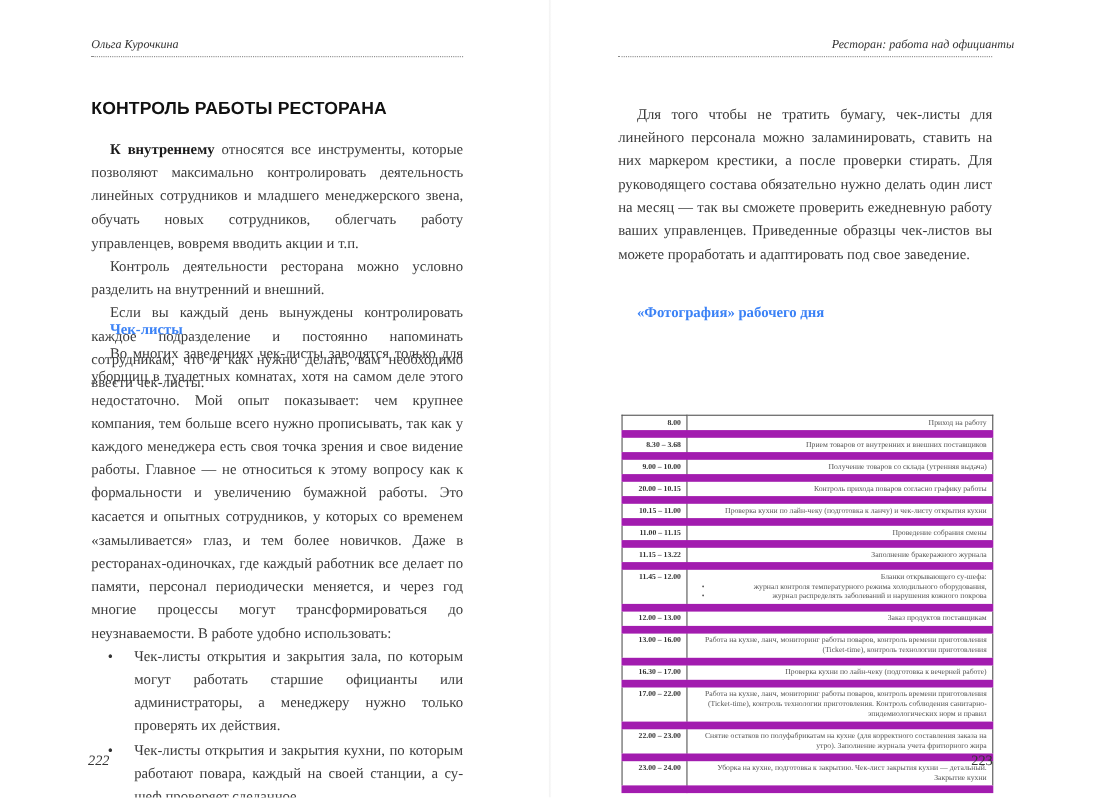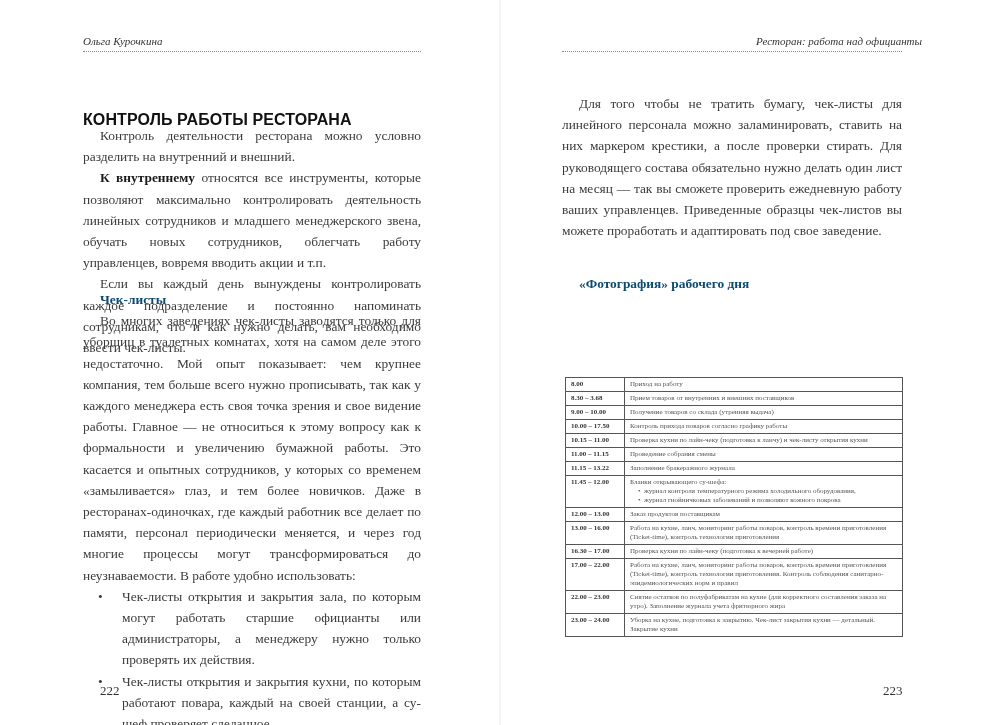--- a/index.html
+++ b/index.html
@@ -8,57 +8,57 @@
   .page { position:absolute; top:0; height:725px; }
   .page-left { left:0; width:500px; }
   .page-right { left:500px; width:500px; }
   .running-head { position:absolute; top:35px; font-style:italic; font-size:11px; color:#333; }
   .rh-left { left:83px; }
   .rh-right { right:78px; }
   .dotted-rule { position:absolute; top:51px; height:0; border-top:1px dotted #888; }
   .dr-left { left:83px; width:338px; }
   .dr-right { left:62px; width:340px; }
   .chapter-title { position:absolute; left:83px; top:91px; font-family:"Liberation Sans","DejaVu Sans",sans-serif;
-                   font-weight:bold; font-size:16px; color:#111; letter-spacing:0.1px;margin-top:20px; }
+                   font-weight:bold; font-size:16px; color:#111; letter-spacing:0.1px; }
   .text-block { position:absolute; font-size:13.4px; line-height:21.2px; text-align:justify; color:#3b3b3b; }
   .text-block p { margin:0; text-indent:17px; }
   .text-block b { color:#1a1a1a; }
-  .subhead { font-weight:bold; color:#0c4a6e; text-indent:17px; margin:0; }
+  .subhead { font-weight:bold; color:#3b82f6; text-indent:17px; margin:0; }
   ul.bullets { list-style:none; margin:0; padding:0; }
   ul.bullets li { position:relative; padding-left:39px; text-align:justify; }
   ul.bullets li::before { content:"•"; position:absolute; left:15px; top:0; color:#333; }
   .page-number { position:absolute; top:683px; font-size:13px; color:#333; }
-  .pn-left { left:100px; }
+  .pn-left { left:80px;font-style:italic; }
   .pn-right { left:383px; }
   table.schedule { position:absolute; left:65px; top:377px; width:338px; border-collapse:collapse;
                    font-size:7px; line-height:9px; color:#555; }
   table.schedule td { border:1px solid #555; padding:2px 5px; vertical-align:top; }
-  table.schedule tr { border-bottom:1px solid #a21caf; }
+  table.schedule tr { border-bottom:7px solid #a21caf;text-align:right; }
   table.schedule td.time { width:48px; font-weight:bold; color:#333; white-space:nowrap; }
   table.schedule td.task ul { margin:0; padding:0 0 0 8px; list-style:none; }
   table.schedule td.task ul li { position:relative; padding-left:6px; }
   table.schedule td.task ul li::before { content:"•"; position:absolute; left:0; }
   table.schedule { border:1.3px solid #333; }
   .gutter { position:absolute; left:499px; top:0; width:2px; height:725px;
             background:linear-gradient(to right, #f2f2f2, #fafafa); }
 </style>
 </head>
 <body>
 
 <div class="gutter"></div>
 
 <div class="page page-left">
   <div class="running-head rh-left">Ольга Курочкина</div>
   <div class="dotted-rule dr-left"></div>
 
   <div class="chapter-title">КОНТРОЛЬ РАБОТЫ РЕСТОРАНА</div>
 
   <div class="text-block" style="left:83px; top:125px; width:338px;">
+    <p><b>К внутреннему</b><span> относятся все инструменты, которые позволяют максимально контролировать деятельность линейных сотрудников и младшего менеджерского звена, обучать новых сотрудников, облегчать работу управленцев, вовремя вводить акции и т.п.</span></p>
     <p>Контроль деятельности ресторана можно условно разделить на внутренний и внешний.</p>
-    <p><b>К внутреннему</b><span> относятся все инструменты, которые позволяют максимально контролировать деятельность линейных сотрудников и младшего менеджерского звена, обучать новых сотрудников, облегчать работу управленцев, вовремя вводить акции и т.п.</span></p>
     <p>Если вы каждый день вынуждены контролировать каждое подразделение и постоянно напоминать сотрудникам, что и как нужно делать, вам необходимо ввести чек-листы.</p>
   </div>
 
   <div class="text-block" style="left:83px; top:289px; width:338px;">
     <p class="subhead">Чек-листы</p>
     <p>Во многих заведениях чек-листы заводятся только для уборщиц в туалетных комнатах, хотя на самом деле этого недостаточно. Мой опыт показывает: чем крупнее компания, тем больше всего нужно прописывать, так как у каждого менеджера есть своя точка зрения и свое видение работы. Главное — не относиться к этому вопросу как к формальности и увеличению бумажной работы. Это касается и опытных сотрудников, у которых со временем «замыливается» глаз, и тем более новичков. Даже в ресторанах-одиночках, где каждый работник все делает по памяти, персонал периодически меняется, и через год многие процессы могут трансформироваться до неузнаваемости. В работе удобно использовать:</p>
     <ul class="bullets">
       <li>Чек-листы открытия и закрытия зала, по которым могут работать старшие официанты или администраторы, а менеджеру нужно только проверять их действия.</li>
       <li>Чек-листы открытия и закрытия кухни, по которым работают повара, каждый на своей станции, а су-шеф проверяет сделанное.</li>
 
@@ -88,40 +88,40 @@
         </tr>
         <tr>
           <td class="time">8.30 – 3.68</td>
           <td class="task"><span>Прием товаров от внутренних и внешних поставщиков</span></td>
         </tr>
         <tr>
           <td class="time">9.00 – 10.00</td>
           <td class="task"><span>Получение товаров со склада (утренняя выдача)</span></td>
         </tr>
         <tr>
-          <td class="time">10.00 – 17.50</td>
+          <td class="time">20.00 – 10.15</td>
           <td class="task"><span>Контроль прихода поваров согласно графику работы</span></td>
         </tr>
         <tr>
           <td class="time">10.15 – 11.00</td>
           <td class="task"><span>Проверка кухни по лайн-чеку (подготовка к ланчу) и чек-листу открытия кухни</span></td>
         </tr>
         <tr>
           <td class="time">11.00 – 11.15</td>
           <td class="task"><span>Проведение собрания смены</span></td>
         </tr>
         <tr>
           <td class="time">11.15 – 13.22</td>
           <td class="task"><span>Заполнение бракеражного журнала</span></td>
         </tr>
         <tr>
           <td class="time">11.45 – 12.00</td>
           <td class="task"><span>Бланки открывающего су-шефа:</span><ul>
               <li>журнал контроля температурного режима холодильного оборудования,</li>
-              <li>журнал гнойничковых заболеваний и позволяют кожного покрова</li>
+              <li>журнал распределять заболеваний и нарушения кожного покрова</li>
             </ul></td>
         </tr>
         <tr>
           <td class="time">12.00 – 13.00</td>
           <td class="task"><span>Заказ продуктов поставщикам</span></td>
         </tr>
         <tr>
           <td class="time">13.00 – 16.00</td>
           <td class="task"><span>Работа на кухне, ланч, мониторинг работы поваров, контроль времени приготовления (Ticket-time), контроль технологии приготовления</span></td>
         </tr>

